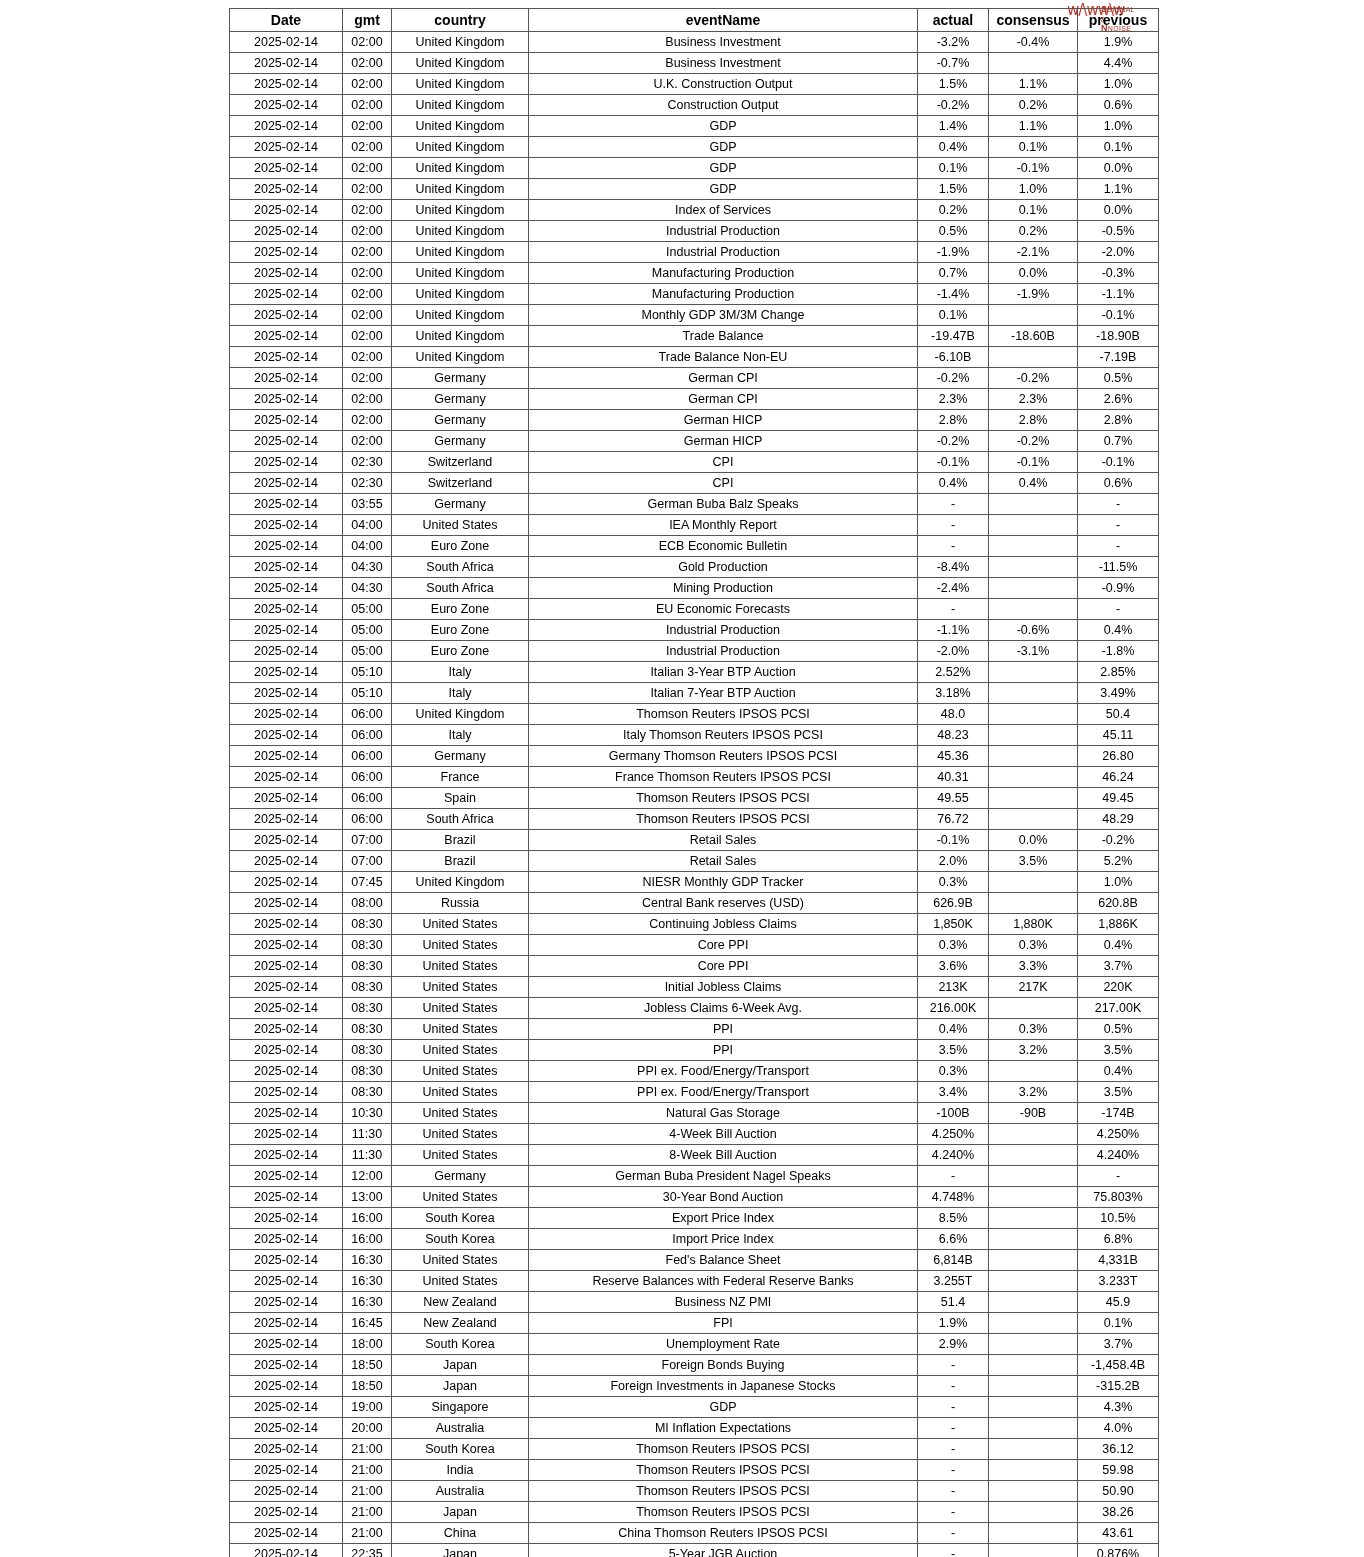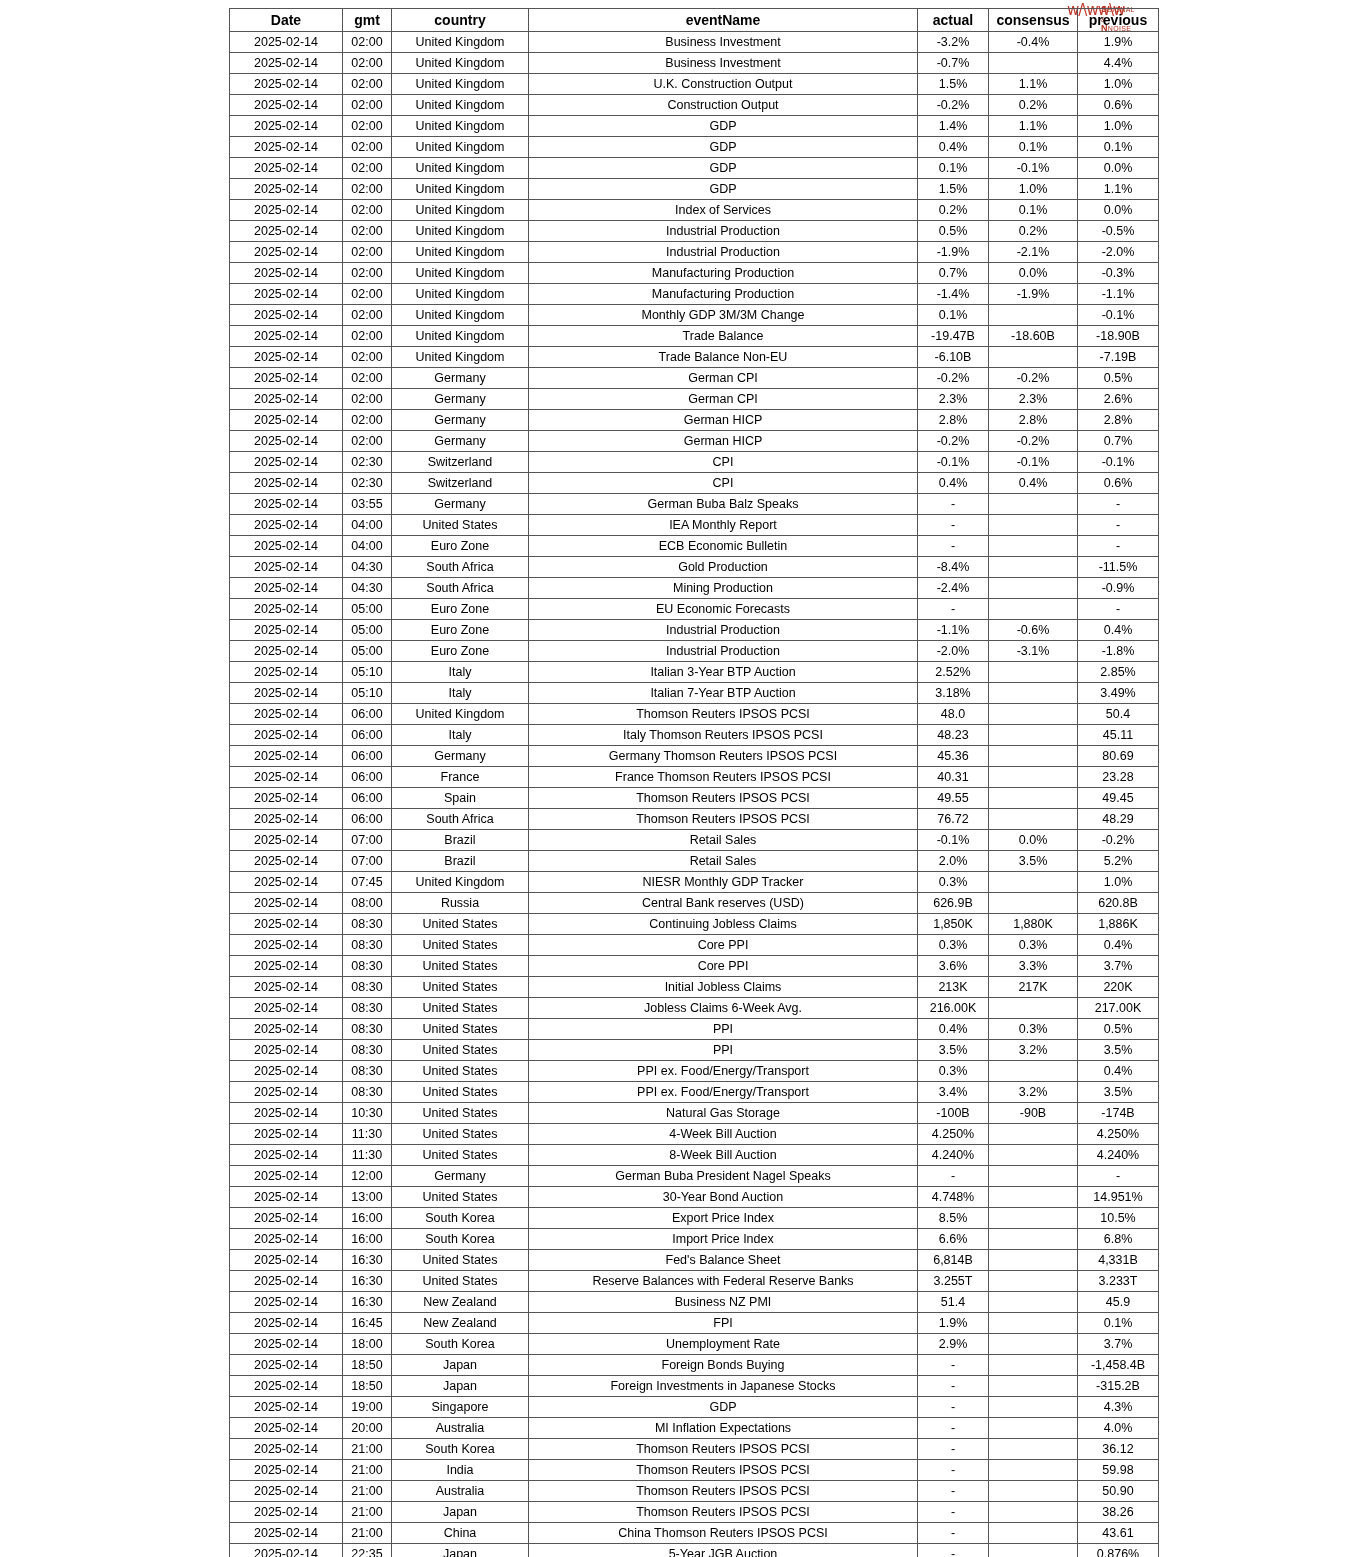--- a/index.html
+++ b/index.html
@@ -405,30 +405,30 @@
           <td class="num2"></td>
           <td class="num3">45.11</td>
         </tr>
         <tr>
           <td class="date c">2025-02-14</td>
           <td class="gmt c">06:00</td>
           <td class="country c">Germany</td>
           <td class="event c">Germany Thomson Reuters IPSOS PCSI</td>
           <td class="num">45.36</td>
           <td class="num2"></td>
-          <td class="num3">80.69</td>
+          <td class="num3">26.80</td>
         </tr>
         <tr>
           <td class="date c">2025-02-14</td>
           <td class="gmt c">06:00</td>
           <td class="country c">France</td>
           <td class="event c">France Thomson Reuters IPSOS PCSI</td>
           <td class="num">40.31</td>
           <td class="num2"></td>
-          <td class="num3">23.28</td>
+          <td class="num3">46.24</td>
         </tr>
         <tr>
           <td class="date c">2025-02-14</td>
           <td class="gmt c">06:00</td>
           <td class="country c">Spain</td>
           <td class="event c">Thomson Reuters IPSOS PCSI</td>
           <td class="num">49.55</td>
           <td class="num2"></td>
           <td class="num3">49.45</td>
         </tr>
@@ -594,21 +594,21 @@
           <td class="num2"></td>
           <td class="num3">-</td>
         </tr>
         <tr>
           <td class="date c">2025-02-14</td>
           <td class="gmt c">13:00</td>
           <td class="country c">United States</td>
           <td class="event c">30-Year Bond Auction</td>
           <td class="num">4.748%</td>
           <td class="num2"></td>
-          <td class="num3">14.951%</td>
+          <td class="num3">75.803%</td>
         </tr>
         <tr>
           <td class="date c">2025-02-14</td>
           <td class="gmt c">16:00</td>
           <td class="country c">South Korea</td>
           <td class="event c">Export Price Index</td>
           <td class="num">8.5%</td>
           <td class="num2"></td>
           <td class="num3">10.5%</td>
         </tr>

